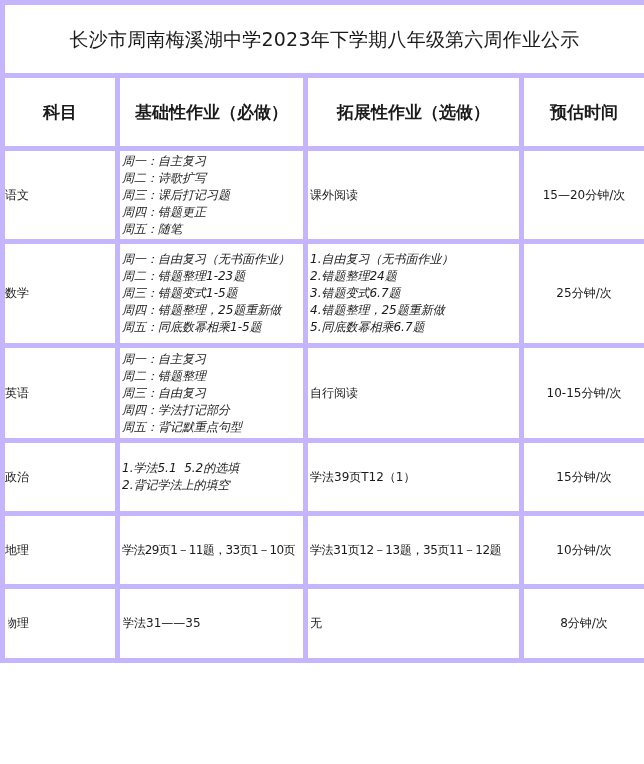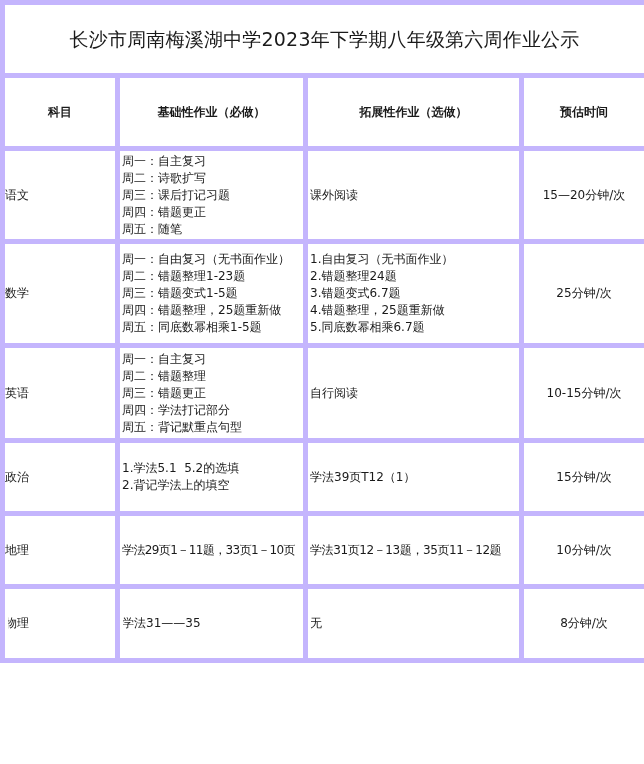--- a/index.html
+++ b/index.html
@@ -1,25 +1,25 @@
 <!DOCTYPE html>
 <html><head>
 <meta charset="utf-8">
 <style>
   html, body { margin: 0; padding: 0; background: #ffffff; }
   body { width: 644px; height: 764px; overflow: hidden; font-family: "DejaVu Sans", "Liberation Sans", sans-serif; color: #1a1a1a; }
   .sheet { position: relative; width: 644px; height: 764px; }
   table { border-collapse: collapse; table-layout: fixed; width: 644px; }
   td { border: 5px solid #c4b5fd; padding: 0; font-size: 12px; line-height: 17px; vertical-align: middle; overflow: hidden; white-space: nowrap; }
   .title-cell { height: 68px; text-align: center; font-size: 19px; letter-spacing: 0.2px; }
-  .hdr td { height: 68px; text-align: center; font-weight: bold; font-size: 12px; }
+  .hdr td { height: 68px; text-align: center; font-weight: bold; font-size: 17px; }
   .subj { }
   .txt { text-align: left; padding-left: 2px; }
   .time { text-align: center; }
-  .lines div { line-height: 17px; }
+  .lines div { line-height: 17px; font-style: italic; }
   .r-yuwen td { height: 88px; }
   .r-shuxue td { height: 99px; }
   .r-yingyu td { height: 90px; }
   .r-zhengzhi td { height: 68px; }
   .r-lishi td { height: 68px; }
   .r-shengwu td { height: 68px; }
   .r-dili td { height: 68px; }
   .r-wuli td { height: 69px; border-radius: 24px; }
   .note-marker { position: absolute; width: 0; height: 0; border-top: 5px solid #1f7a1f; border-right: 5px solid transparent; }
 </style>
@@ -77,21 +77,21 @@
         <div>5.同底数幂相乘6.7题</div>
       </td>
       <td class="time">25分钟/次</td>
     </tr>
 
     <tr class="r-yingyu">
       <td class="subj">英语</td>
       <td class="txt lines">
         <div>周一：自主复习</div>
         <div>周二：错题整理</div>
-        <div>周三：错题更正</div>
+        <div>周三：自由复习</div>
         <div>周四：学法打记部分</div>
         <div>周五：背记默重点句型</div>
       </td>
       <td class="txt">
         <div>自行阅读</div>
       </td>
       <td class="time">10-15分钟/次</td>
     </tr>
 
     <tr class="r-zhengzhi">

